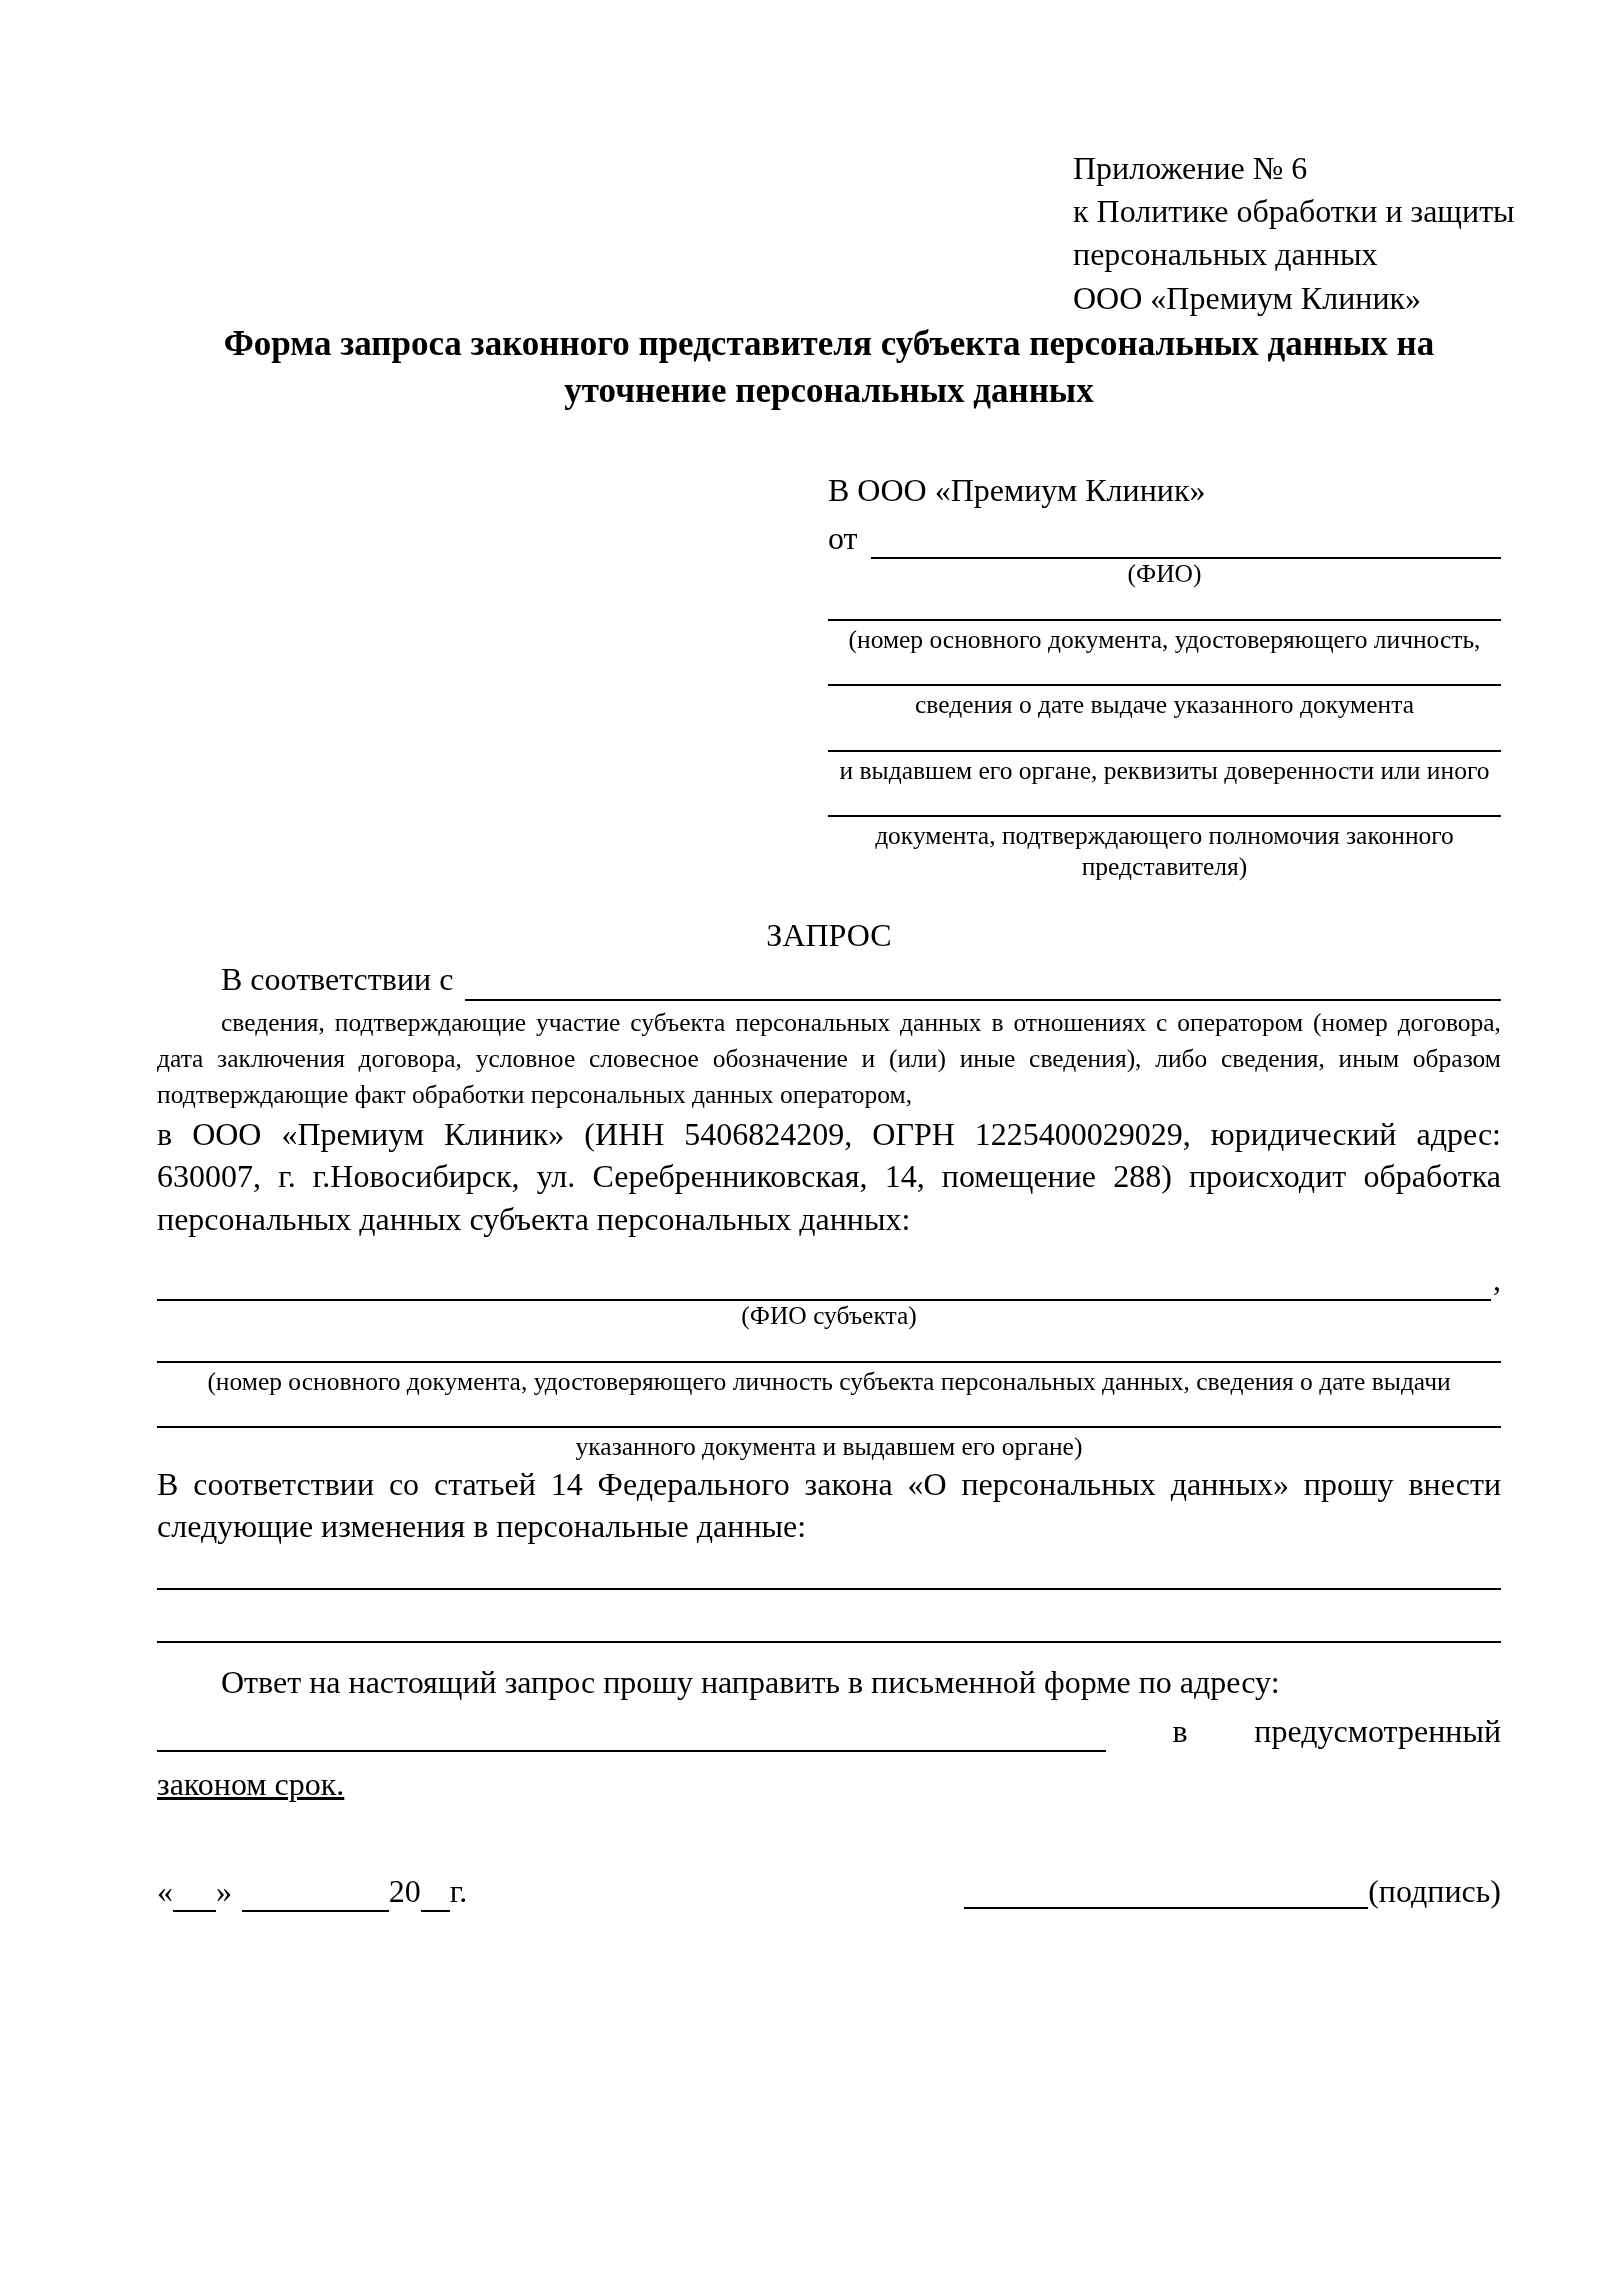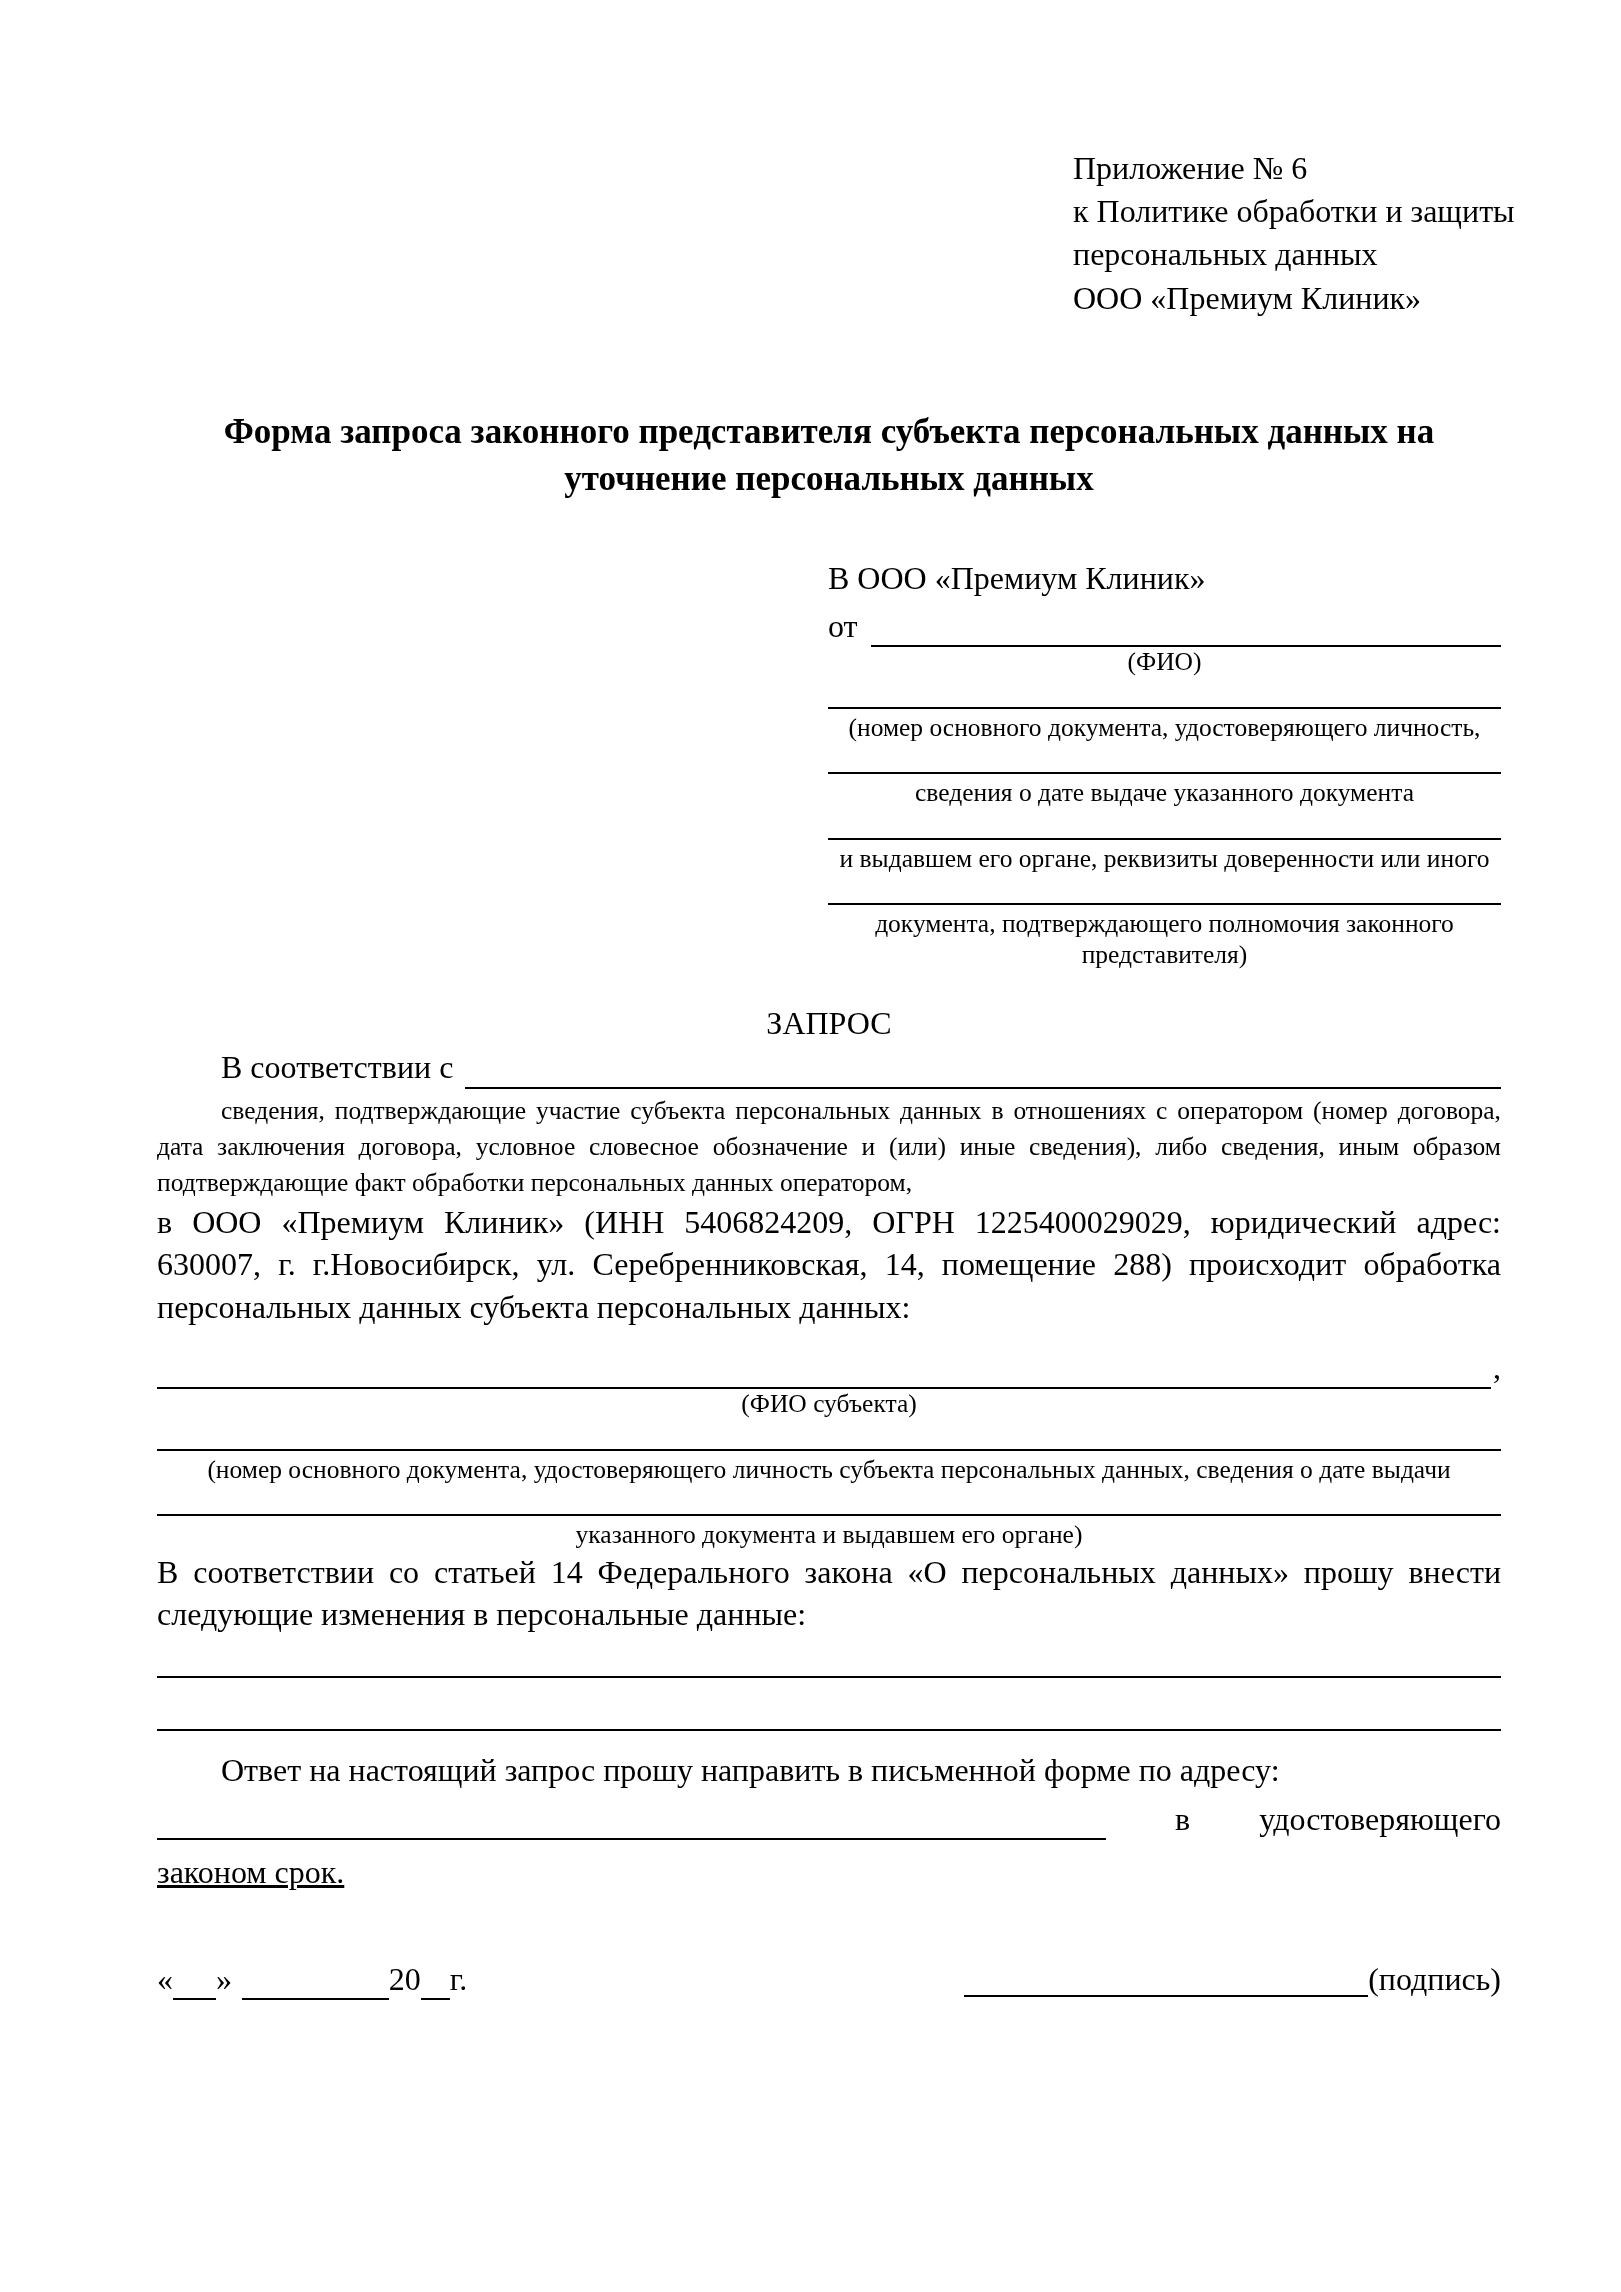--- a/index.html
+++ b/index.html
@@ -15,21 +15,20 @@
     box-sizing: border-box;
     padding: 147px 120px 0 157px;
     overflow: hidden;
   }
   .appendix-header {
     margin-left: 916px;
     line-height: 1.35;
     white-space: nowrap;
   }
   .doc-title {
-    margin-top: 88px;
     padding: 0 54px;
     text-align: center;
     font-weight: bold;
     font-size: 35px;
     line-height: 1.35;
   }
   .addressee {
     margin-top: 56px;
     margin-left: 671px;
     width: 673px;
@@ -157,21 +156,21 @@
 
   <div class="para law-para">В соответствии со статьей 14 Федерального закона «О персональных данных» прошу внести следующие изменения в персональные данные:</div>
 
   <div class="rule blank-rule-1"></div>
   <div class="rule blank-rule-2"></div>
 
   <div class="para reply-para">Ответ на настоящий запрос прошу направить в письменной форме по адресу:</div>
   <div class="reply-row">
     <span class="rule"></span>
     <span class="word">в</span>
-    <span class="word">удостоверяющего</span>
+    <span class="word">предусмотренный</span>
   </div>
   <div class="closing">законом срок.</div>
 
   <div class="footer-row">
     <div class="date-group">
       <span>«</span>
         <span class="seg day"></span>
         <span>»</span>
         <span class="seg month"></span>
         <span>20</span>

